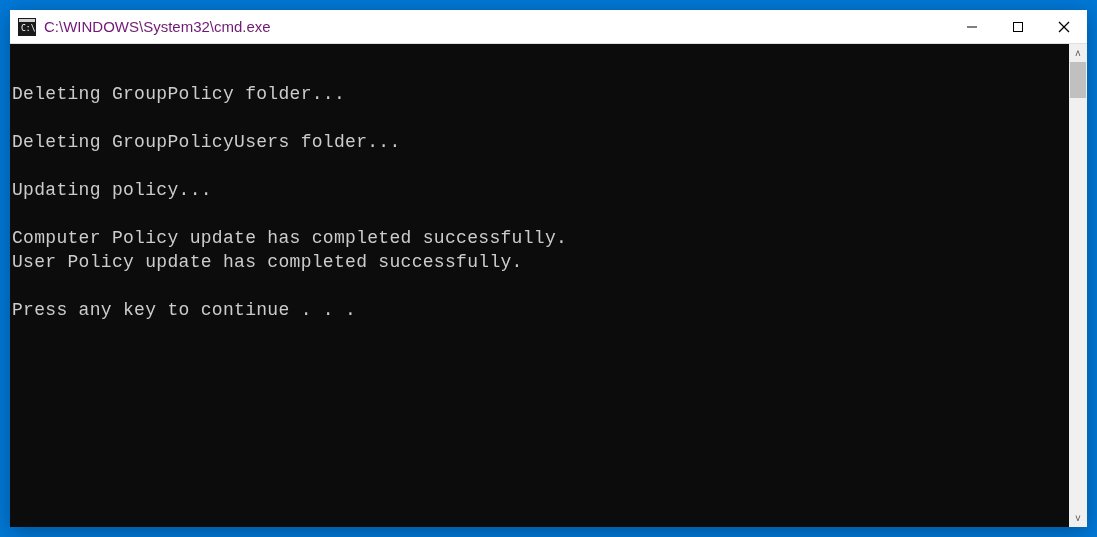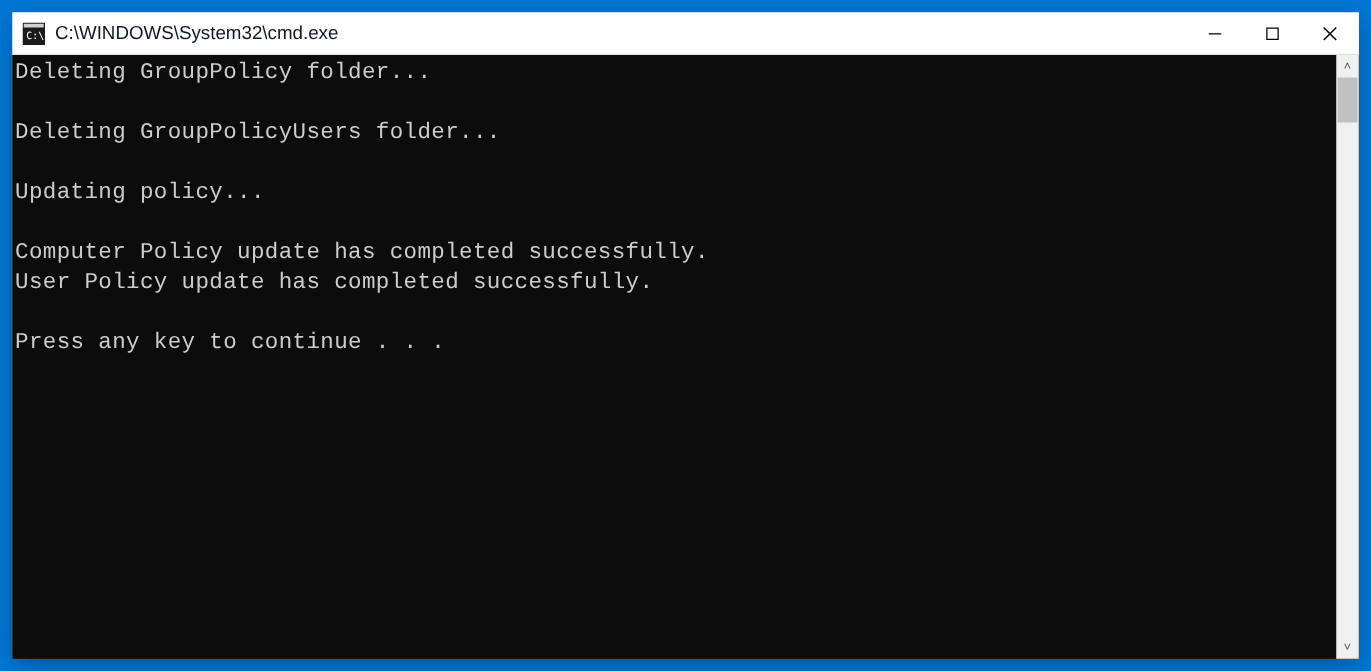--- a/index.html
+++ b/index.html
@@ -39,21 +39,21 @@
       align-items: center;
       justify-content: center;
     }
     .titlebar-icon svg {
       width: 18px;
       height: 18px;
     }
     .titlebar-text {
       flex: 1;
       font-size: 15px;
-      color: #0f172a;
+      color: #701a75;
       font-weight: 400;
     }
     .window-controls {
       display: flex;
       height: 100%;
     }
     .window-control {
       width: 46px;
       height: 100%;
       display: flex;
@@ -75,20 +75,21 @@
       flex: 1;
       background: #0c0c0c;
       color: #cccccc;
       font-family: 'Consolas', 'Courier New', monospace;
       font-size: 18px;
       line-height: 24px;
       padding: 2px 0 0 2px;
       white-space: pre;
       overflow: hidden;
       letter-spacing: 0.3px;
+      margin-top: 36px;
     }
     .scrollbar {
       width: 18px;
       background: #f0f0f0;
       display: flex;
       flex-direction: column;
     }
     .scroll-arrow {
       height: 18px;
       display: flex;

